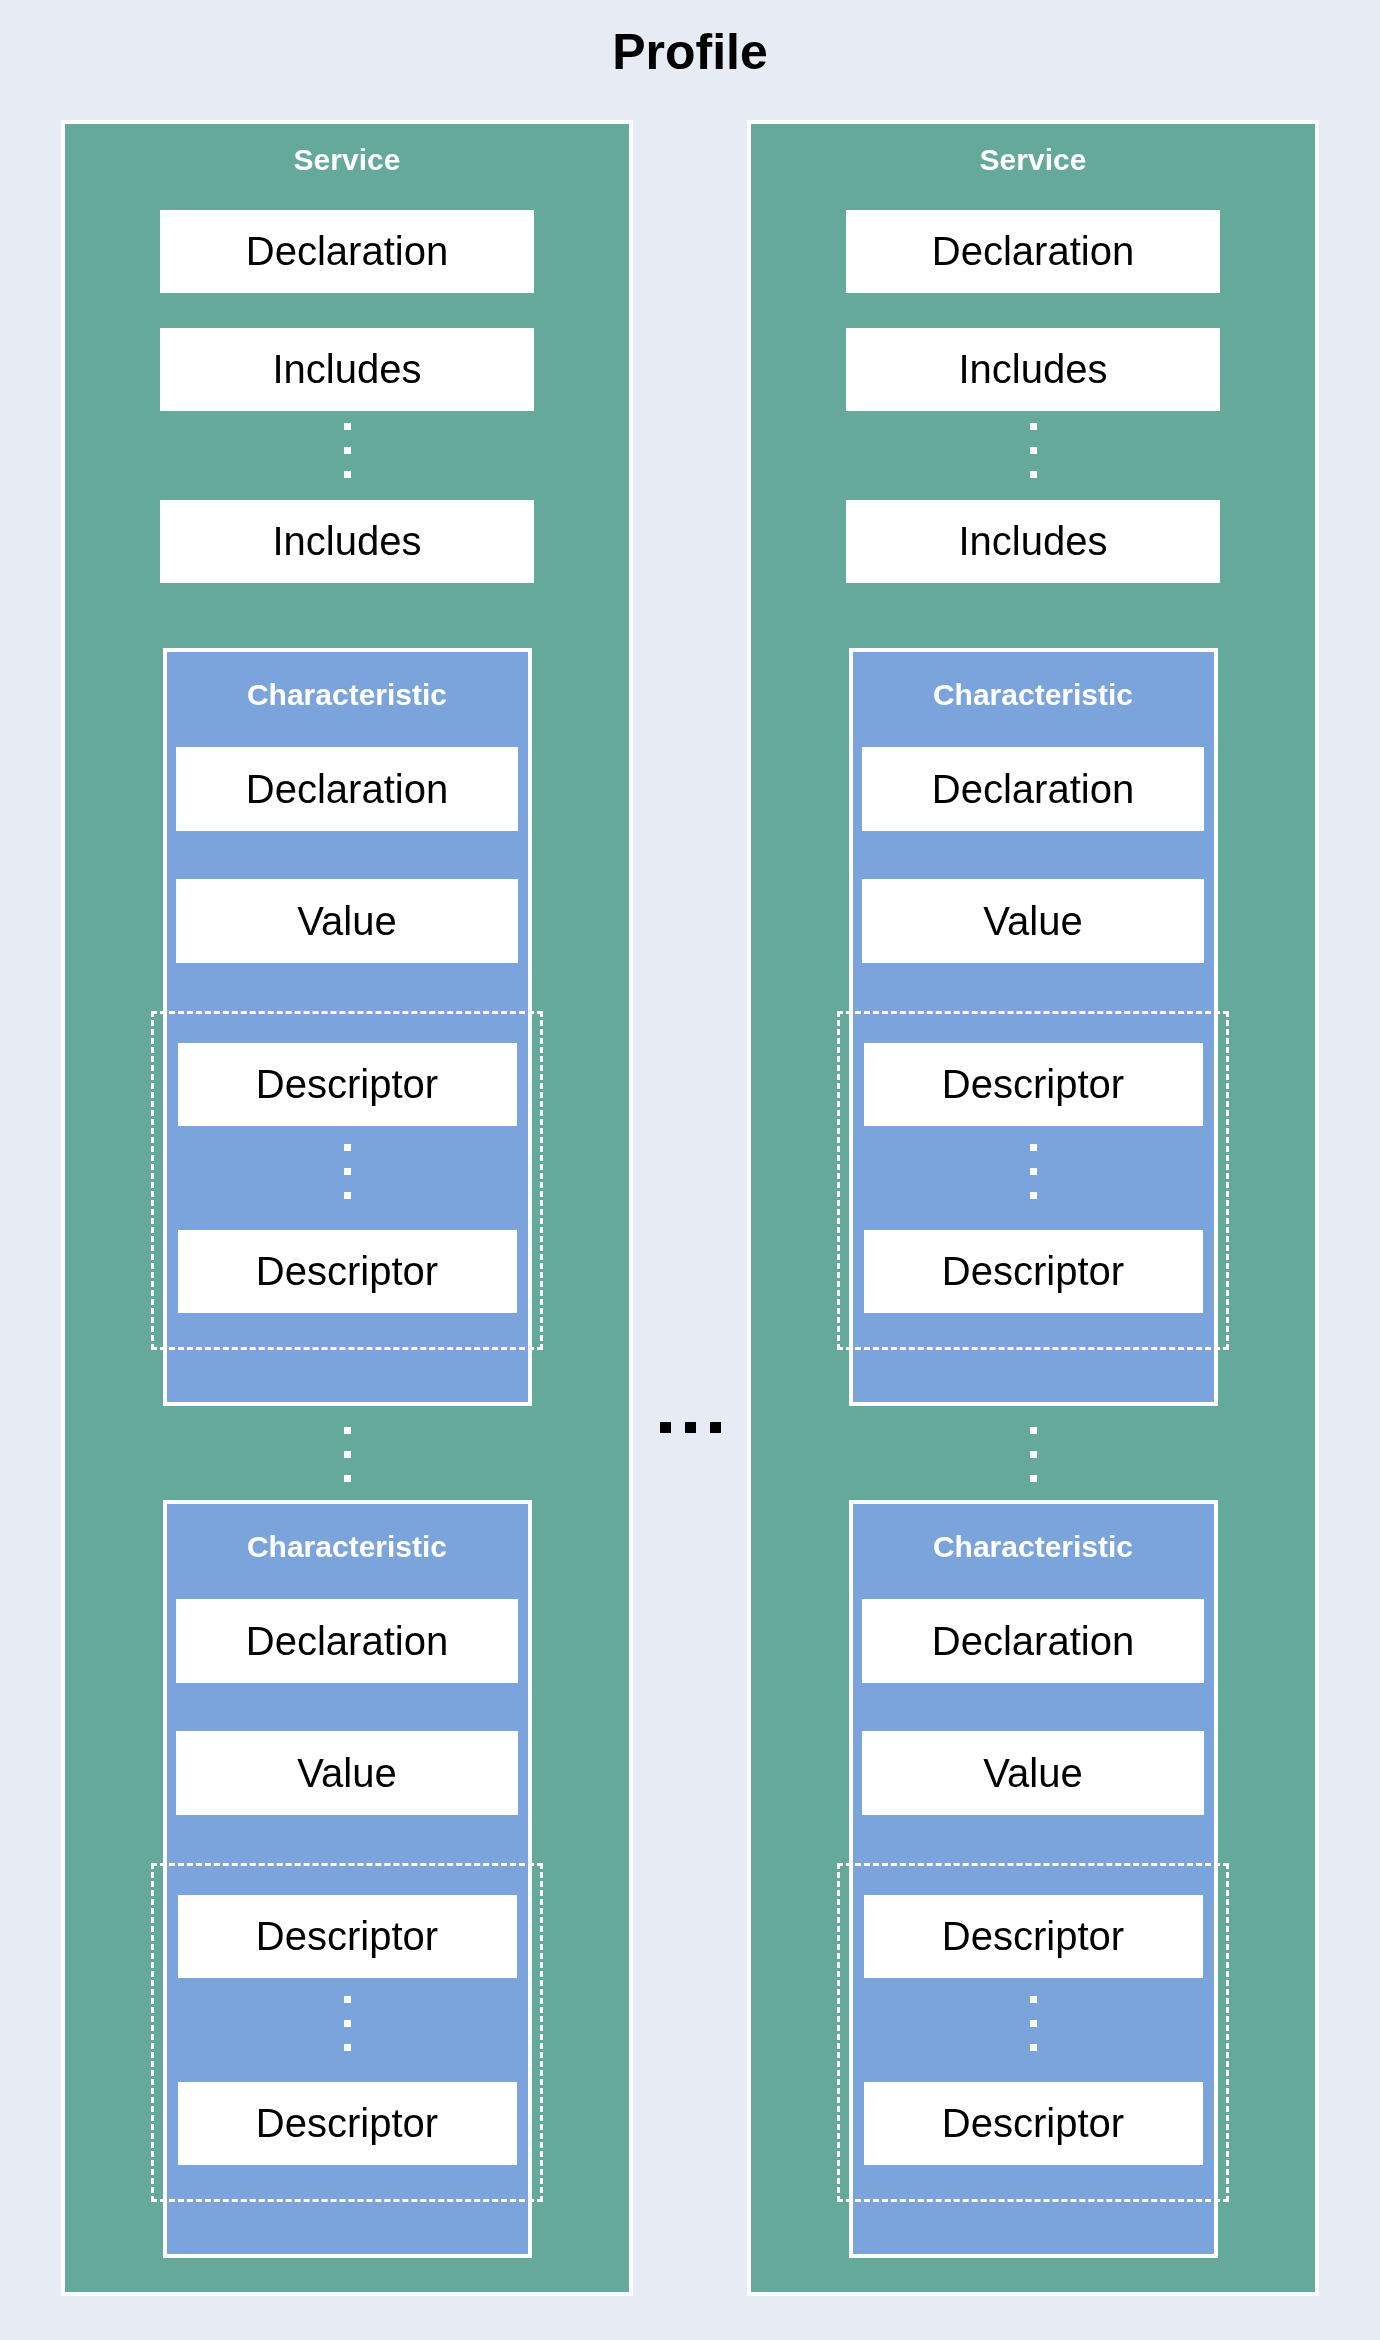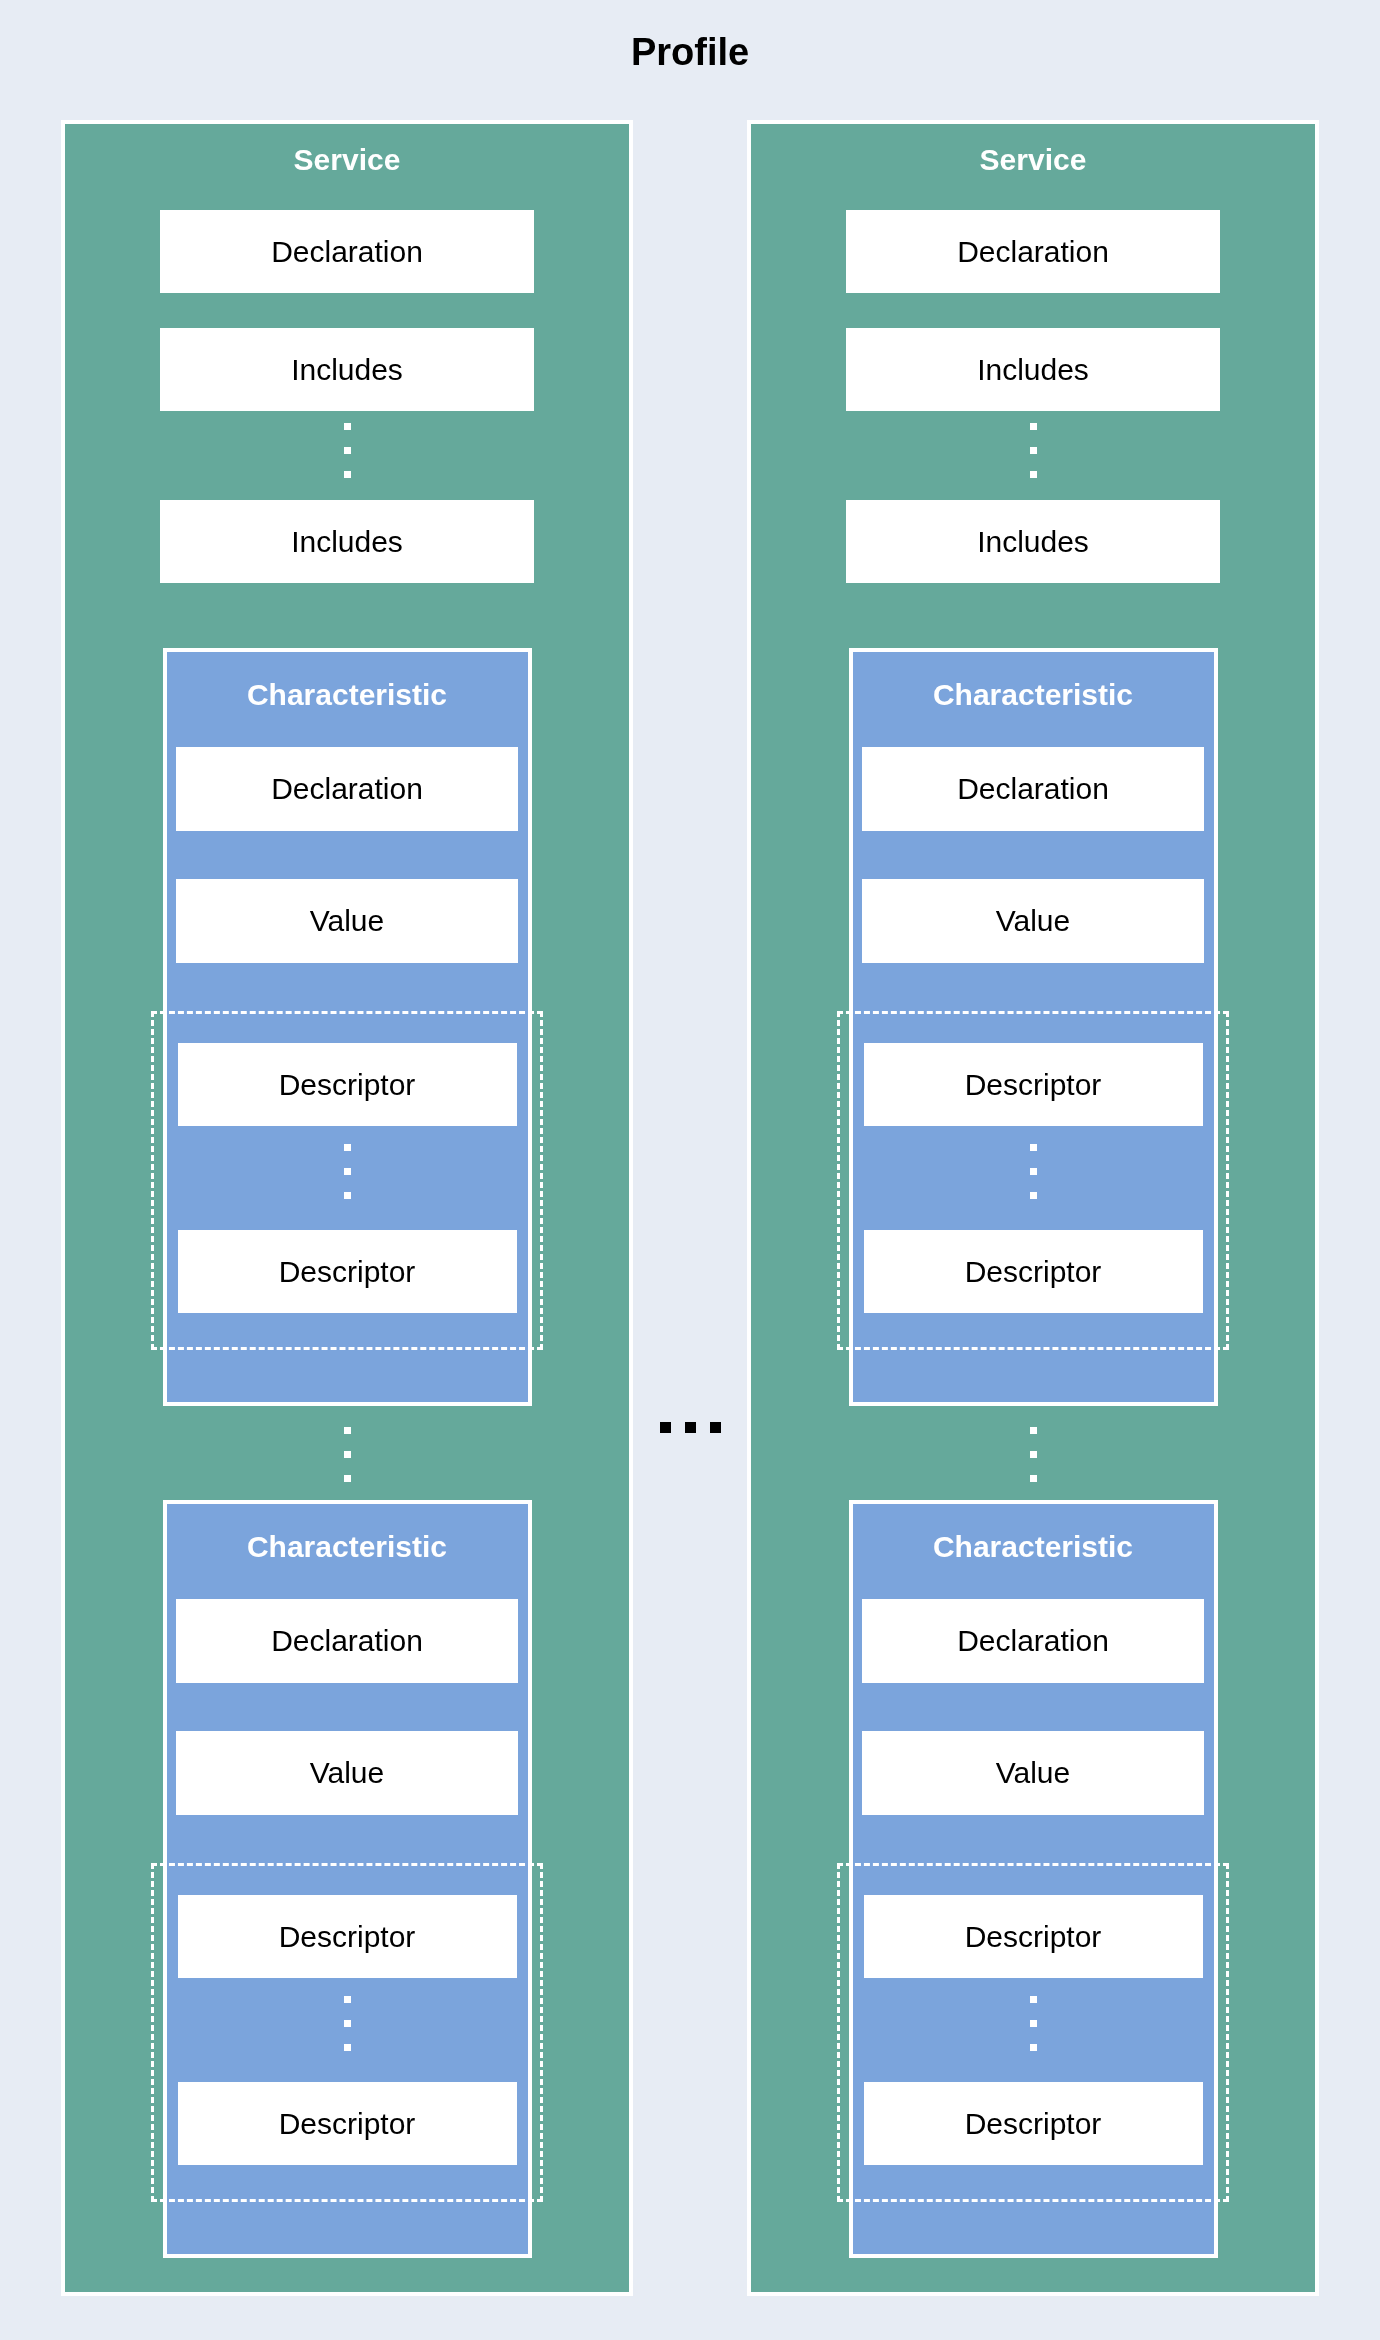--- a/index.html
+++ b/index.html
@@ -14,21 +14,21 @@
   html,body{margin:0;padding:0;}
   body{
     width:1380px;height:2340px;
     background:var(--background);
     font-family:"Liberation Sans", sans-serif;
     color:var(--text);
     overflow:hidden;
   }
   .page-title{
     padding-top:30px;
-    font-size:38px;
+    font-size:50px;
     font-weight:700;
     text-align:center;
     line-height:44px;
     color:var(--text);
   }
   .columns{
     display:flex;
     justify-content:center;
     align-items:flex-start;
     margin-top:46px;
@@ -50,21 +50,21 @@
     font-weight:700;
     color:var(--header-text);
   }
   .white-box{
     background:var(--box-fill);
     width:374px;
     height:83px;
     display:flex;
     align-items:center;
     justify-content:center;
-    font-size:30px;
+    font-size:40px;
     color:var(--text);
     text-align:center;
   }
   .svc-declaration{margin-top:32px;}
   .svc-includes-1{margin-top:35px;}
   .svc-includes-2{margin-top:22px;}
   .v-ellipsis{
     display:flex;
     flex-direction:column;
     align-items:center;

